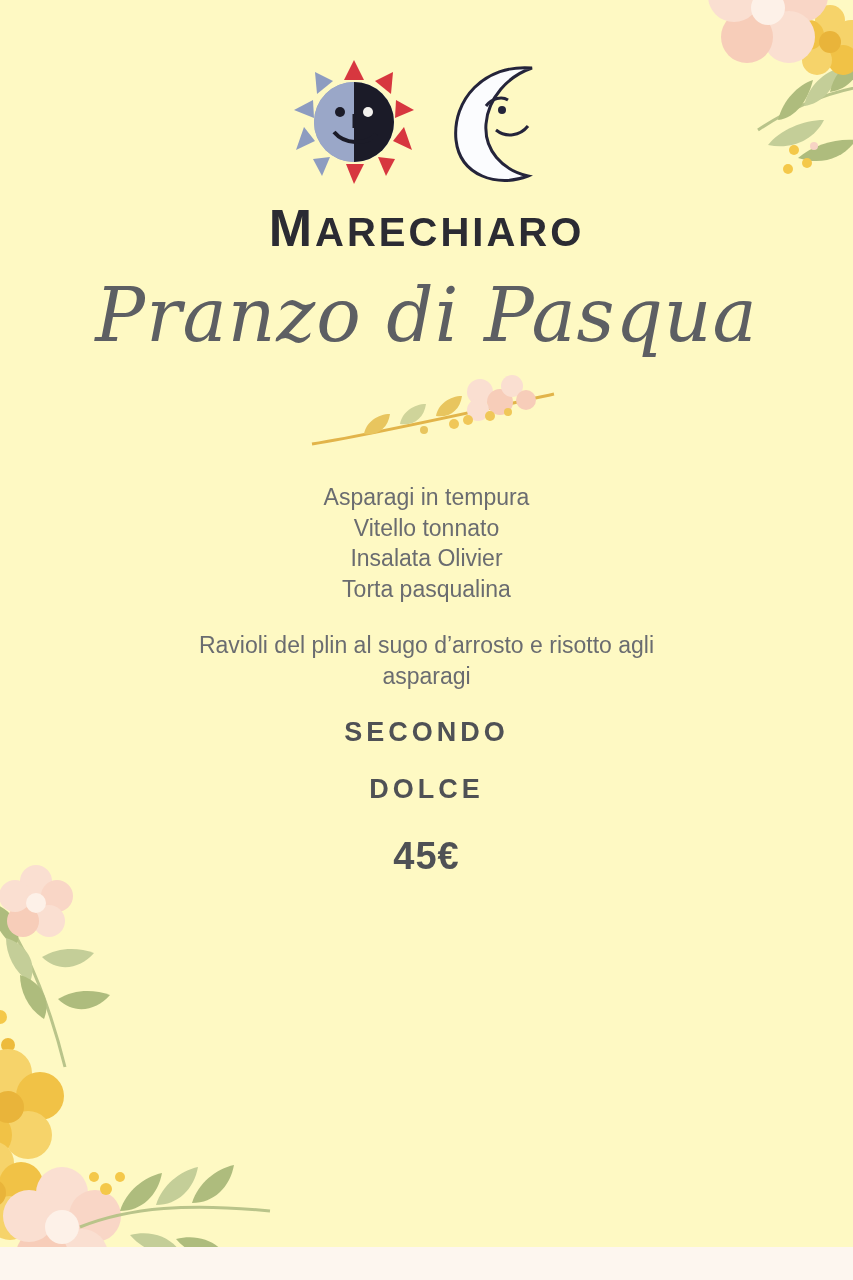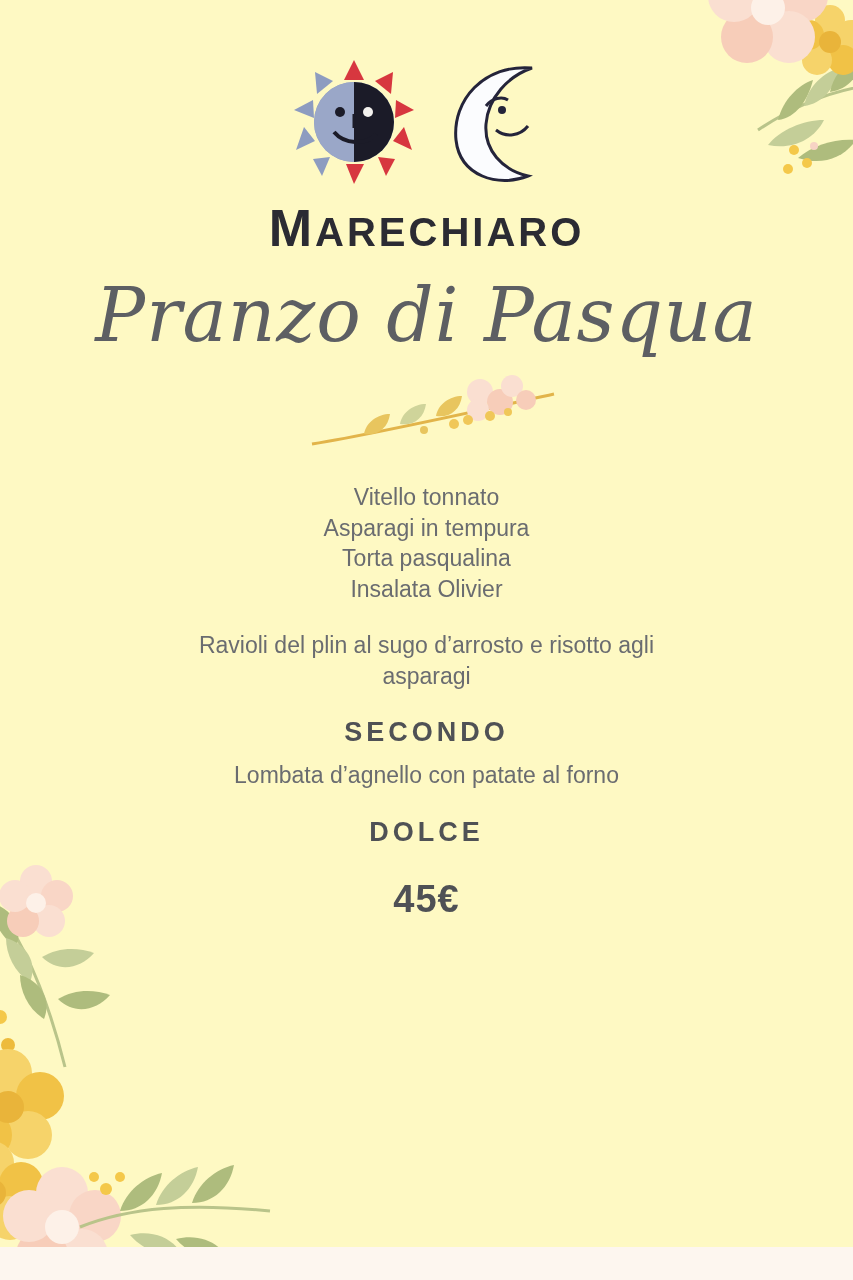--- a/index.html
+++ b/index.html
@@ -283,33 +283,32 @@
       <circle cx="164" cy="48" r="5" fill="#f0c758"></circle>
       <circle cx="186" cy="44" r="5" fill="#f0c758"></circle>
       <circle cx="204" cy="40" r="4" fill="#f0c758"></circle>
       <circle cx="120" cy="58" r="4" fill="#e8c55e"></circle>
     </svg>
   </div>
 
   <div class="menu">
 
     <div class="course">
+      <div class="course-item">Asparagi in tempura</div>
       <div class="course-item">Vitello tonnato</div>
-      <div class="course-item">Asparagi in tempura</div>
+      <div class="course-item">Insalata Olivier</div>
       <div class="course-item">Torta pasqualina</div>
-      <div class="course-item">Insalata Olivier</div>
     </div>
 
     <div class="course">
       <div class="course-item">Ravioli del plin al sugo d’arrosto e risotto agli asparagi</div>
     </div>
 
     <div class="course">
       <div class="course-title">SECONDO</div>
-      <div class="course-item">Lombata d’agnello con patate al forno</div>
     </div>
 
     <div class="course">
       <div class="course-title">DOLCE</div>
     </div>
 
     <div class="price">45€</div>
   </div>
 
 </div>

